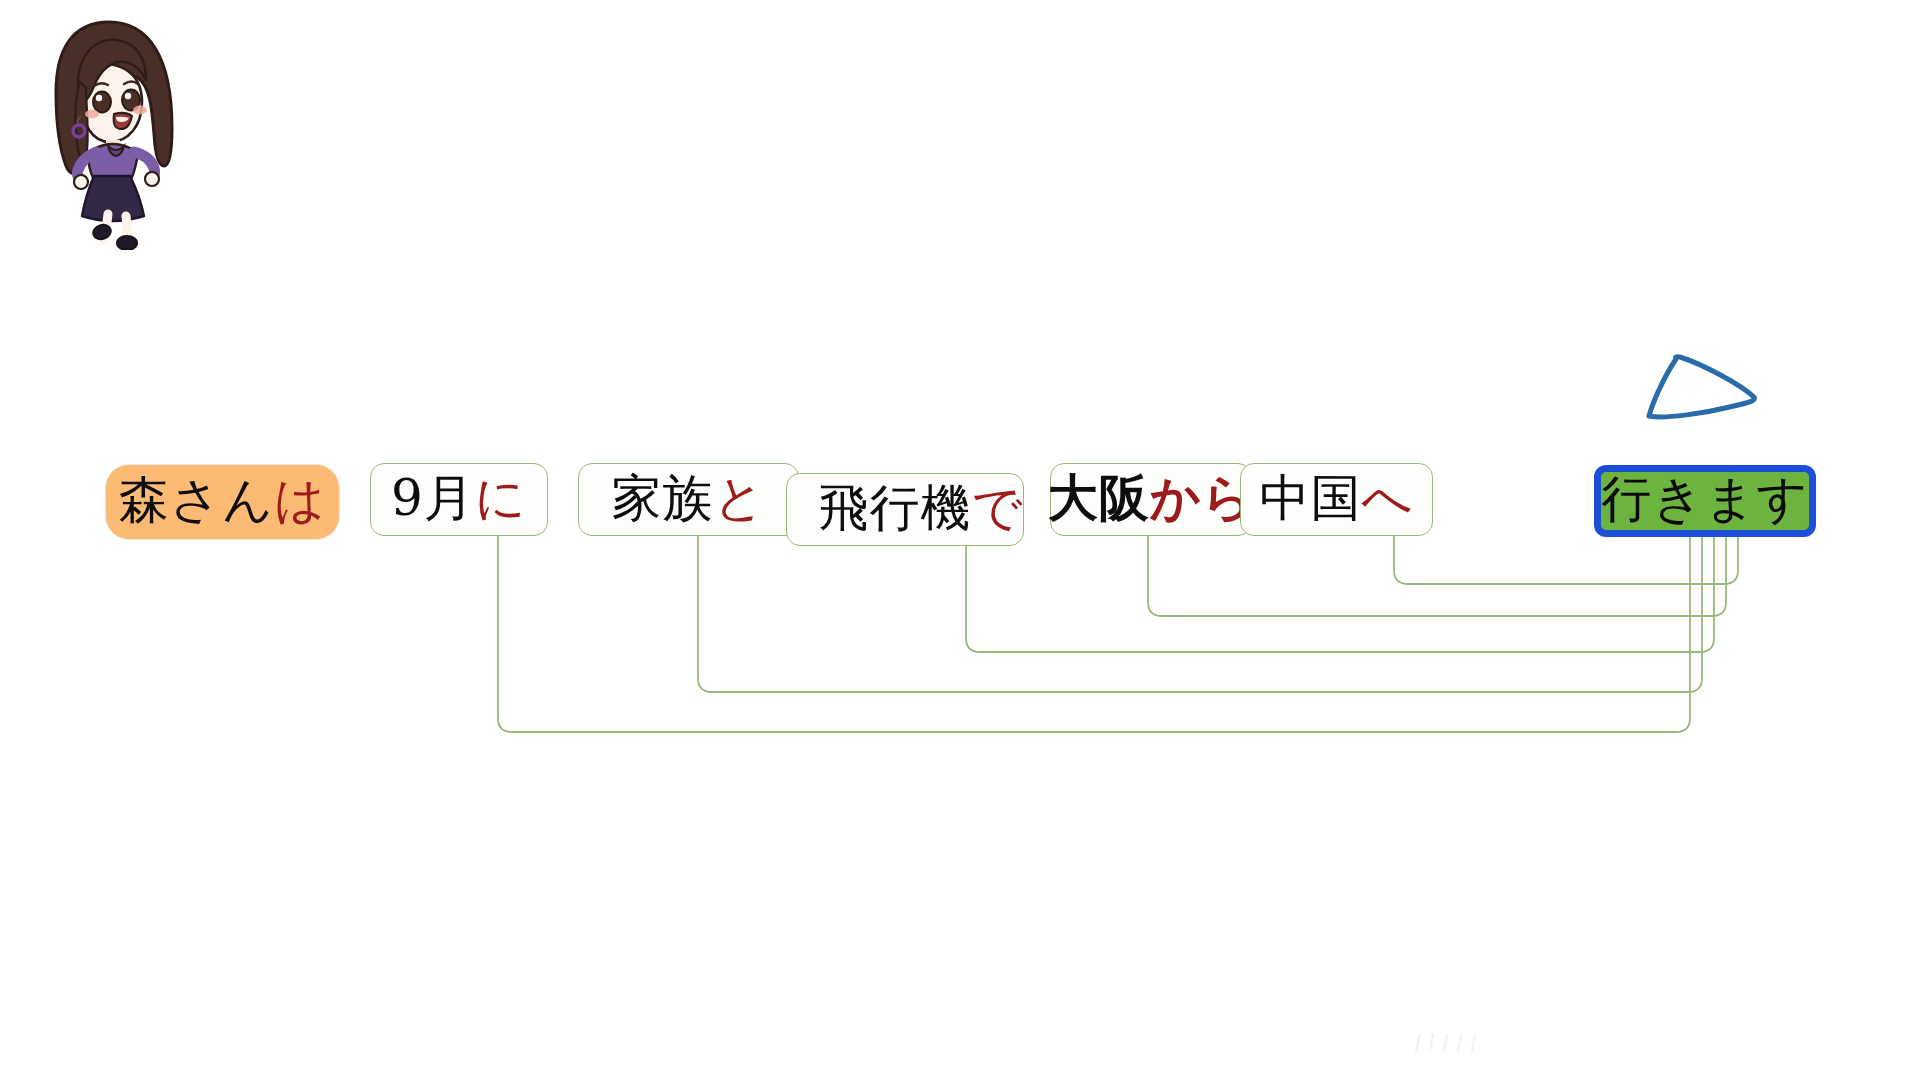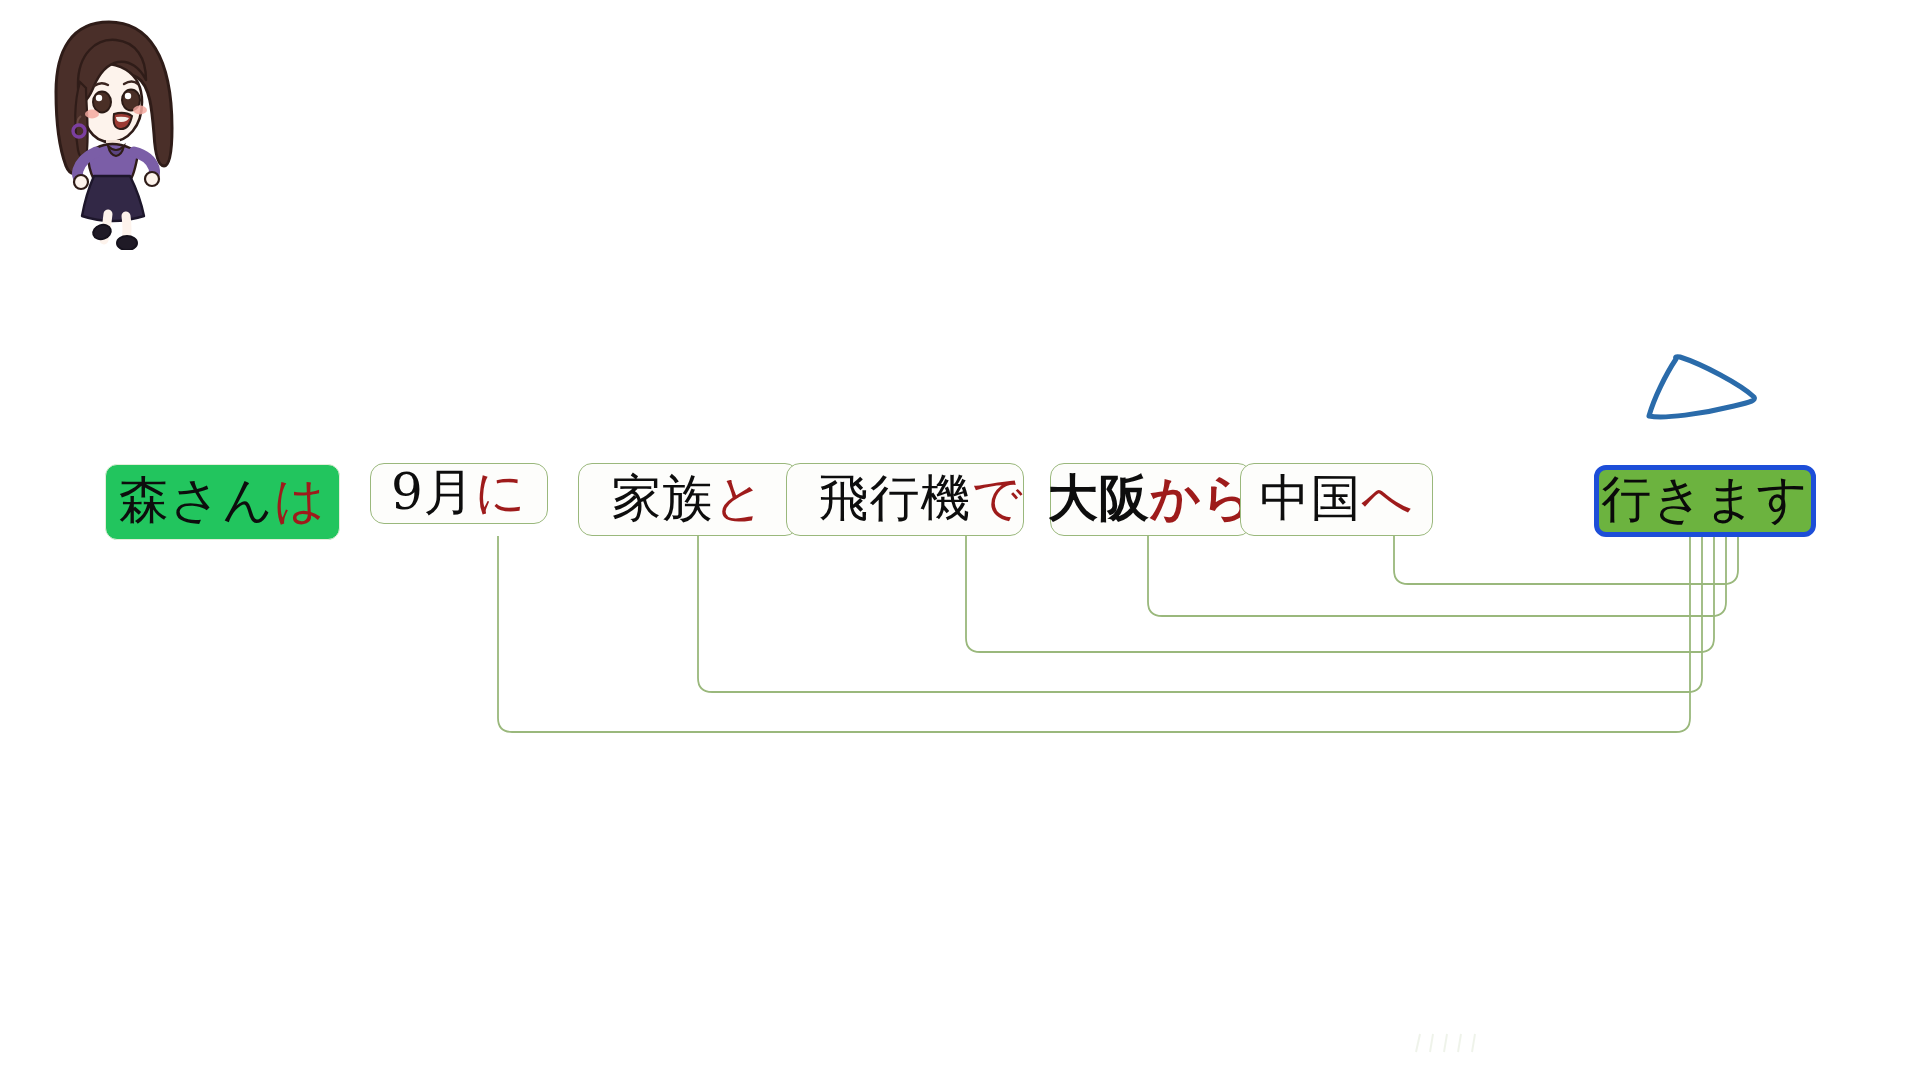--- a/index.html
+++ b/index.html
@@ -52,32 +52,32 @@
     justify-content: center;
     white-space: nowrap;
     font-family: "DejaVu Serif", "Liberation Serif", serif;
     font-size: 50px;
     line-height: 1;
     color: #0d0d0d;
     letter-spacing: 1px;
     padding-bottom: 4px;
   }
   .chip.topic {
-    background: #22c55e;
+    background: #fdba74;
     border: 1px solid #e4eeda;
-    border-radius: 12px;
+    border-radius: 24px;
   }
   .chip.plain {
     background: #fdfdfb;
     border: 1.6px solid #9ab87c;
     border-radius: 14px;
   }
   .chip.verb {
     background: #6cb33f;
-    border: 5px solid #1d4ed8;
+    border: 7px solid #1d4ed8;
     border-radius: 12px;
     color: #0a0a0a;
   }
   .particle { color: #9e1b1b; }
 
   
   #connectors {
     position: absolute;
     left: 0; top: 0;
     width: 1920px;
@@ -174,29 +174,29 @@
     <path d="M966 536 L966 638 Q966 652 980 652 L1700 652 Q1714 652 1714 638 L1714 537" fill="none" stroke="#9ab87c" stroke-width="1.8"></path>
     <path d="M1148 536 L1148 602 Q1148 616 1162 616 L1712 616 Q1726 616 1726 602 L1726 537" fill="none" stroke="#9ab87c" stroke-width="1.8"></path>
     <path d="M1394 536 L1394 570 Q1394 584 1408 584 L1724 584 Q1738 584 1738 570 L1738 537" fill="none" stroke="#9ab87c" stroke-width="1.8"></path>
   </svg>
 
 <div id="chips-layer">
     <div class="chip topic" style="left: 105px; top: 464px; width: 235px; height: 76px;">
       <span>森さん</span>
       <span class="particle" style="color: rgb(158, 27, 27);">は</span>
     </div>
-    <div class="chip plain" style="left: 370px; top: 463px; width: 178px; height: 61px;">
+    <div class="chip plain" style="left: 370px; top: 463px; width: 178px; height: 73px;">
       <span>9月</span>
       <span class="particle" style="color: rgb(158, 27, 27);">に</span>
     </div>
     <div class="chip plain" style="left: 578px; top: 463px; width: 221px; height: 73px;">
       <span>家族</span>
       <span class="particle" style="color: rgb(158, 27, 27);">と</span>
     </div>
-    <div class="chip plain" style="left: 786px; top: 463px; width: 238px; height: 73px; padding-left: 32px;">
+    <div class="chip plain" style="left: 786px; top: 473px; width: 238px; height: 73px; padding-left: 32px;">
       <span>飛行機</span>
       <span class="particle" style="color: rgb(158, 27, 27);">で</span>
     </div>
     <div class="chip plain" style="left: 1050px; top: 463px; width: 202px; height: 73px; font-weight: bold;">
       <span>大阪</span>
       <span class="particle" style="color: rgb(158, 27, 27);">から</span>
     </div>
     <div class="chip plain" style="left: 1240px; top: 463px; width: 193px; height: 73px;">
       <span>中国</span>
       <span class="particle" style="color: rgb(158, 27, 27);">へ</span>

